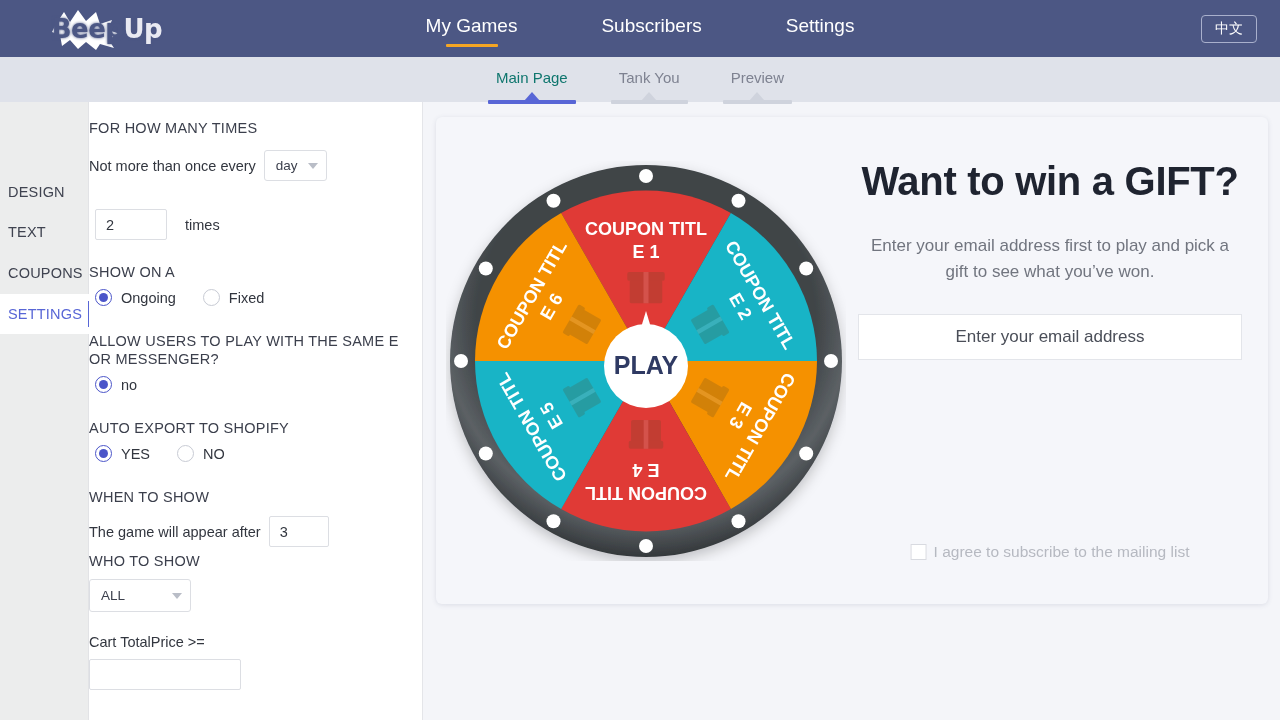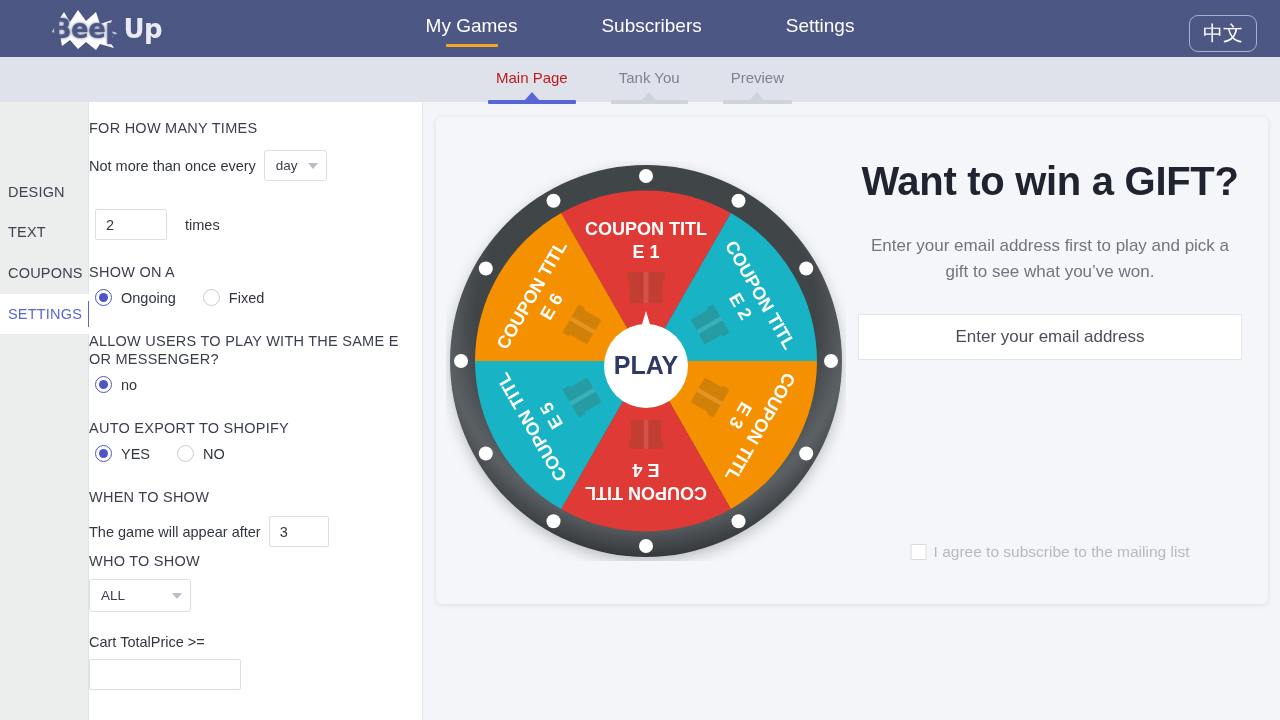--- a/index.html
+++ b/index.html
@@ -53,44 +53,44 @@
   }
   .mainnav-item.active::after {
     content: ""; position: absolute;
     left: 50%; transform: translateX(-50%);
     bottom: 0; width: 52px; height: 3px;
     background: #f5a623; border-radius: 1px;
   }
   .lang-btn {
     position: absolute; right: 23px; top: 15px;
     border: 1px solid #a9b0cc;
-    border-radius: 9px;
+    border-radius: 4px;
     color: #ffffff;
-    font-size: 20px;
+    font-size: 14px;
     padding: 4px 13px;
     background: transparent;
     cursor: pointer;
     font-family: "DejaVu Sans", sans-serif;
   }
 
   
   .subbar {
     position: absolute; top: 57px; left: 0;
     width: 1280px; height: 45px;
     background: #dfe2ea;
   }
   .subnav {
     position: absolute; left: 0; top: 0; width: 1280px; height: 45px;
     display: flex; align-items: flex-start; justify-content: center;
     gap: 35px; padding-top: 12px;
   }
   .subnav-item {
     position: relative;
     font-size: 15px;
-    color: #b91c1c;
+    color: #0f766e;
     padding: 0 8px 18px 8px;
     cursor: pointer;
     white-space: nowrap;
   }
   .subnav-item.inactive { color: #7e8291; }
   .subnav-underline {
     position: absolute; left: 0; bottom: 0; width: 100%; height: 4px;
     background: #5866d6; border-radius: 1px;
   }
   .subnav-item.inactive .subnav-underline { background: #cfd3dd; }

